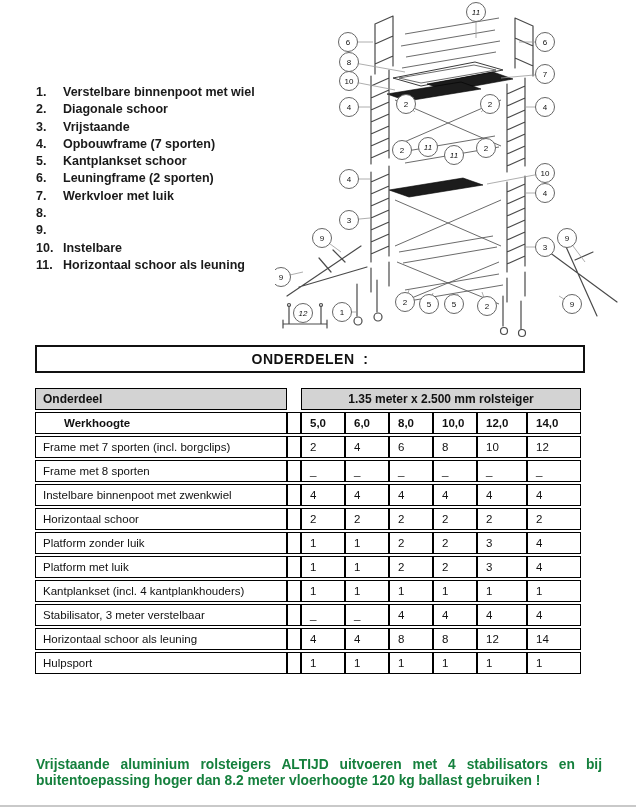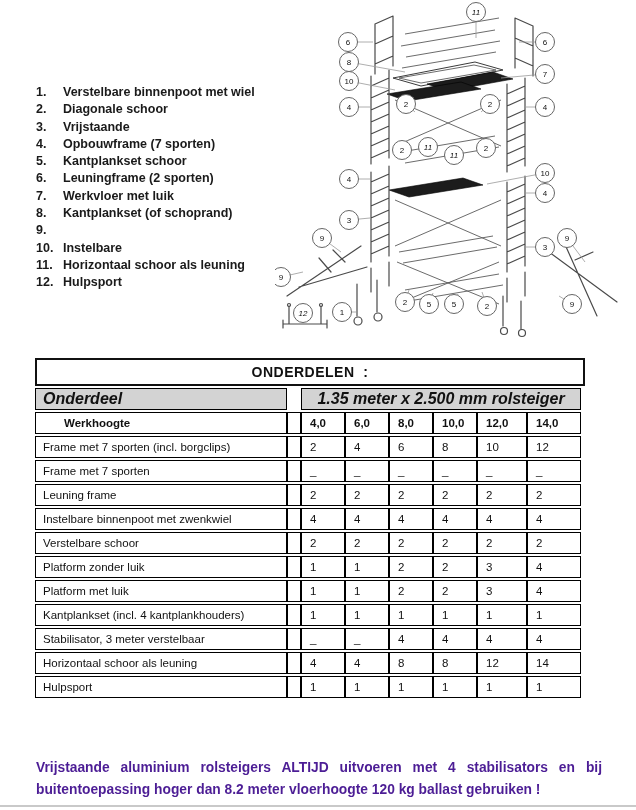--- a/index.html
+++ b/index.html
@@ -17,39 +17,39 @@
   .st{stroke:#4a4a4a;stroke-width:1.2;fill:none;stroke-linecap:round;}
   .thin{stroke:#5a5a5a;stroke-width:0.9;fill:none;}
   .plat{fill:#1c1c1c;stroke:#000;stroke-width:0.6;}
   .kant{fill:#ffffff;stroke:#3a3a3a;stroke-width:1;}
   .leader{stroke:#999;stroke-width:0.8;}
   .co-c{fill:#ffffff;stroke:#666;stroke-width:1;}
   .co-t{font-family:"Liberation Sans",sans-serif;font-size:8px;text-anchor:middle;fill:#111;}
   .it{font-style:italic;}
 
   
-  .title-box{position:absolute;left:35px;top:358px;width:546px;height:24px;border:2px solid #111;
+  .title-box{position:absolute;left:35px;top:345px;width:546px;height:24px;border:2px solid #111;
              display:flex;align-items:center;justify-content:center;}
   .title-box span{font-size:14px;font-weight:700;letter-spacing:0.5px;white-space:pre;color:#111;}
 
   
   .tbl-wrap{position:absolute;left:35px;top:386px;width:548px;}
   table{border-collapse:separate;border-spacing:0 2.5px;table-layout:fixed;width:546px;}
   td,th{border:1.5px solid #000;box-sizing:border-box;height:22px;font-size:11.5px;
         font-weight:400;text-align:left;padding:1px 2px 1px 7px;overflow:hidden;white-space:nowrap;color:#111;}
-  th{font-size:16px;font-weight:700;font-style:italic;}
+  th{font-size:12px;font-weight:700;}
   th.span-h{text-align:center;padding-left:2px;}
   th.sep-h{border:none;background:transparent;}
   td.sep{padding:0;}
   td.val{padding-left:8px;}
   .b{font-weight:700;padding-left:28px;}
 
   
   .warning{position:absolute;left:36px;top:757px;width:566px;font-size:13.8px;font-weight:700;
-           line-height:22px;text-align:justify;color:#4c1d95;}
+           line-height:16px;text-align:justify;color:#15803d;}
 
   .bottom-rule{position:absolute;left:0;top:805px;width:636px;height:2px;background:#c9c9c9;}
 </style>
 </head>
 <body>
 
 <div class="page">
 
   <div class="parts-list">
       <div class="pl-item">
@@ -75,36 +75,31 @@
       <div class="pl-item">
         <span class="pl-num">6.</span>
         <span class="pl-label">Leuningframe (2 sporten)</span>
       </div>
       <div class="pl-item">
         <span class="pl-num">7.</span>
         <span class="pl-label">Werkvloer met luik</span>
       </div>
       <div class="pl-item">
         <span class="pl-num">8.</span>
-        <span class="pl-label">Kantplankset (of schoprand)</span>
       </div>
       <div class="pl-item">
         <span class="pl-num">9.</span>
       </div>
       <div class="pl-item">
         <span class="pl-num">10.</span>
         <span class="pl-label">Instelbare</span>
       </div>
       <div class="pl-item">
         <span class="pl-num">11.</span>
         <span class="pl-label">Horizontaal schoor als leuning</span>
-      </div>
-      <div class="pl-item">
-        <span class="pl-num">12.</span>
-        <span class="pl-label">Hulpsport</span>
       </div>
     </div>
 
   <svg class="diagram" viewBox="0 0 361 340" xmlns="http://www.w3.org/2000/svg">
     <g>
       <path class="st" d="M100,24 L100,74 M118,16 L118,66 M100,24 L118,16 M100,44 L118,36 M100,64 L118,56"></path>
     </g>
     <g>
       <path class="st" d="M240,18 L240,68 M258,26 L258,76 M240,18 L258,26 M240,38 L258,46 M240,58 L258,66"></path>
     </g>
@@ -339,69 +334,59 @@
         <tr>
           <th class="hdr" style="background: rgb(211, 211, 211);">Onderdeel</th>
           <th class="sep-h"></th>
           <th class="hdr span-h" colspan="6" style="background: rgb(211, 211, 211);">1.35 meter x 2.500 mm rolsteiger</th>
         </tr>
       </thead>
       <tbody>
           <tr>
             <td class="lbl b">Werkhoogte</td>
             <td class="sep"></td>
-            <td class="val b">4,0</td>
+            <td class="val b">5,0</td>
             <td class="val b">6,0</td>
             <td class="val b">8,0</td>
             <td class="val b">10,0</td>
             <td class="val b">12,0</td>
             <td class="val b">14,0</td>
           </tr>
           <tr>
             <td class="lbl">Frame met 7 sporten  (incl. borgclips)</td>
             <td class="sep"></td>
             <td class="val">2</td>
             <td class="val">4</td>
             <td class="val">6</td>
             <td class="val">8</td>
             <td class="val">10</td>
             <td class="val">12</td>
           </tr>
           <tr>
-            <td class="lbl">Frame met 7 sporten</td>
-            <td class="sep"></td>
-            <td class="val">_</td>
-            <td class="val">_</td>
-            <td class="val">_</td>
-            <td class="val">_</td>
-            <td class="val">_</td>
-            <td class="val">_</td>
-          </tr>
-          <tr>
-            <td class="lbl">Leuning frame</td>
-            <td class="sep"></td>
-            <td class="val">2</td>
-            <td class="val">2</td>
-            <td class="val">2</td>
-            <td class="val">2</td>
-            <td class="val">2</td>
-            <td class="val">2</td>
+            <td class="lbl">Frame met 8 sporten</td>
+            <td class="sep"></td>
+            <td class="val">_</td>
+            <td class="val">_</td>
+            <td class="val">_</td>
+            <td class="val">_</td>
+            <td class="val">_</td>
+            <td class="val">_</td>
           </tr>
           <tr>
             <td class="lbl">Instelbare binnenpoot met zwenkwiel</td>
             <td class="sep"></td>
             <td class="val">4</td>
             <td class="val">4</td>
             <td class="val">4</td>
             <td class="val">4</td>
             <td class="val">4</td>
             <td class="val">4</td>
           </tr>
           <tr>
-            <td class="lbl">Verstelbare schoor</td>
+            <td class="lbl">Horizontaal schoor</td>
             <td class="sep"></td>
             <td class="val">2</td>
             <td class="val">2</td>
             <td class="val">2</td>
             <td class="val">2</td>
             <td class="val">2</td>
             <td class="val">2</td>
           </tr>
           <tr>
             <td class="lbl">Platform zonder luik</td>

